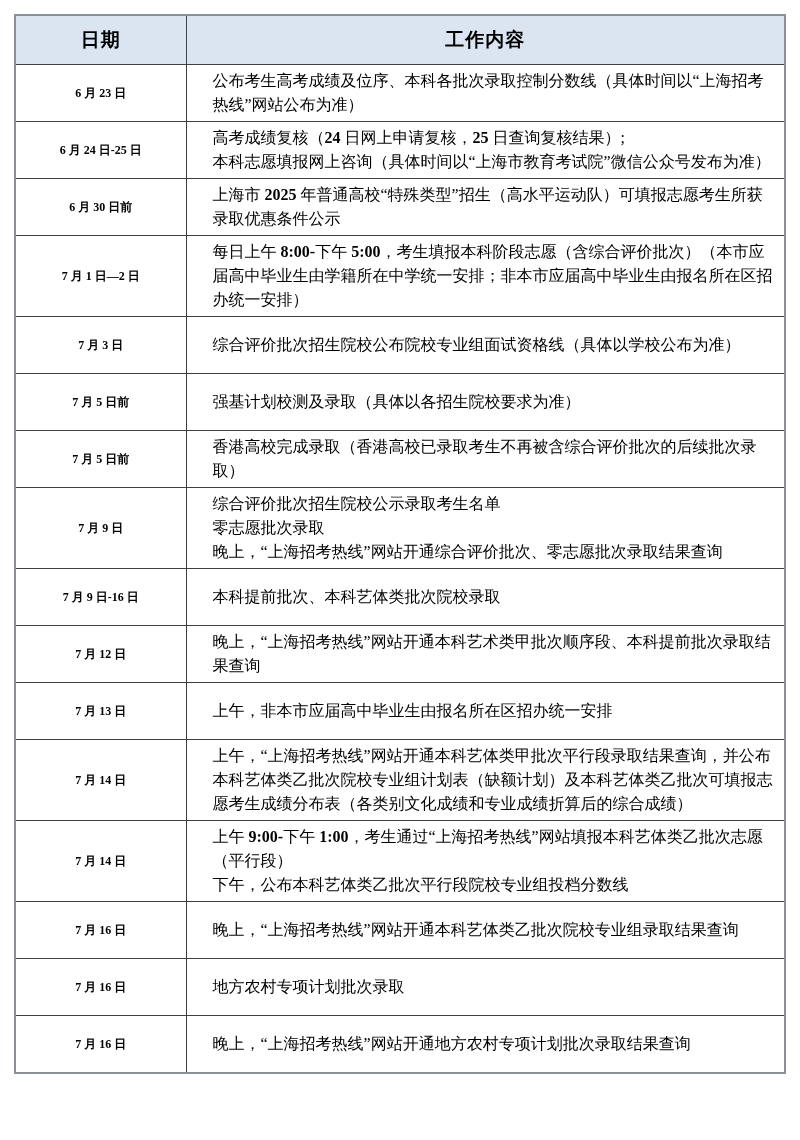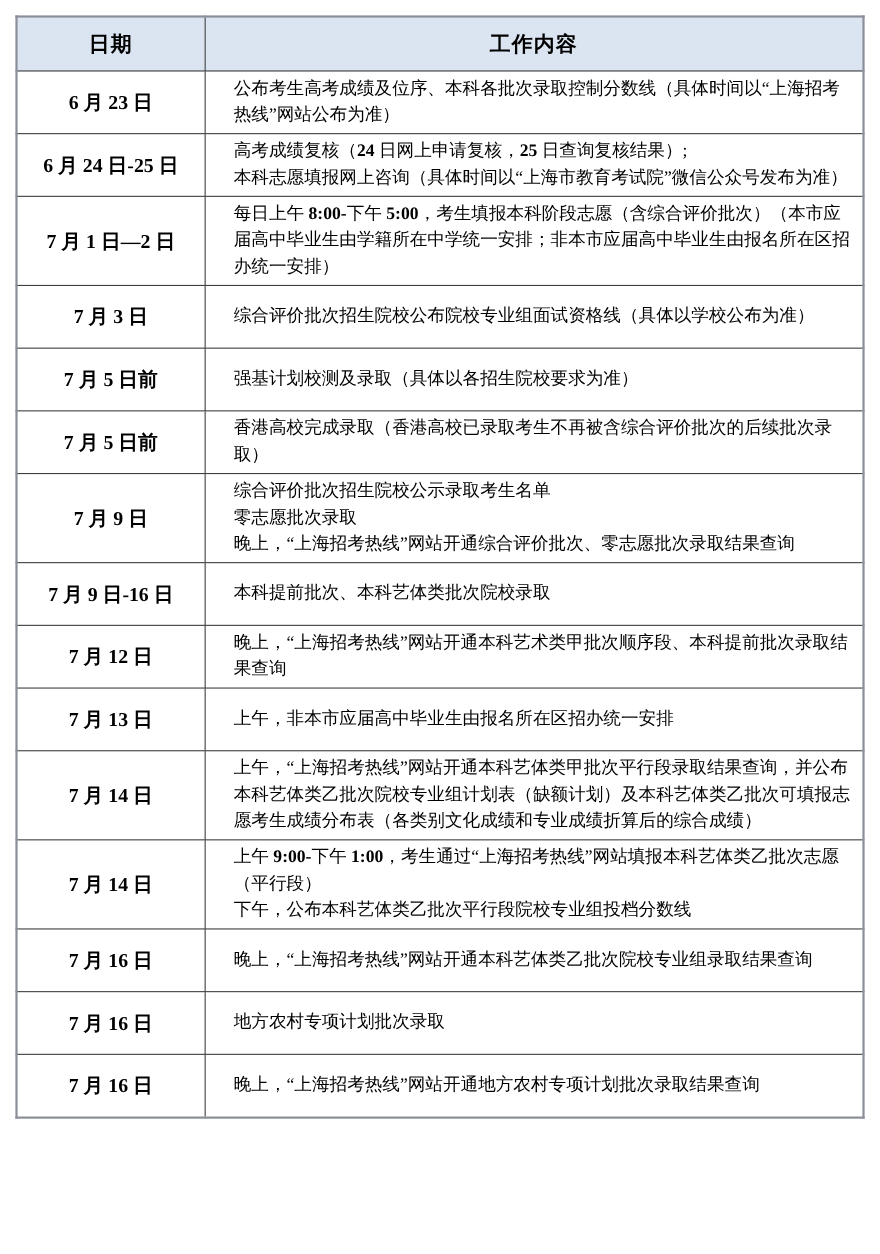--- a/index.html
+++ b/index.html
@@ -36,21 +36,21 @@
     font-weight: bold;
     font-size: 19px;
     text-align: center;
     padding: 11px 4px;
     letter-spacing: 1px;
   }
   col.date-col { width: 171px; }
   td.date-cell {
     text-align: center;
     font-weight: bold;
-    font-size: 18px;
+    font-size: 12px;
     padding: 16px 5px;
     line-height: 24px;
   }
   td.content-cell {
     font-size: 16px;
     line-height: 24px;
     padding: 4px 10px 4px 26px;
     white-space: pre-wrap;
     word-break: break-all;
     text-align: left;
@@ -78,20 +78,24 @@
     <td class="content-cell">公布考生高考成绩及位序、本科各批次录取控制分数线（具体时间以“上海招考热线”网站公布为准）</td>
   </tr>
 
   <tr>
     <td class="date-cell"><b>6</b> 月 <b>24</b> 日<b>-25</b> 日</td>
     <td class="content-cell">高考成绩复核（<b>24</b> 日网上申请复核，<b>25</b> 日查询复核结果）;
 本科志愿填报网上咨询（具体时间以“上海市教育考试院”微信公众号发布为准）</td>
   </tr>
 
 
+  <tr>
+    <td class="date-cell"><b>6</b> 月 <b>30</b> 日前</td>
+    <td class="content-cell">上海市 <b>2025</b> 年普通高校“特殊类型”招生（高水平运动队）可填报志愿考生所获录取优惠条件公示</td>
+  </tr>
 
   <tr>
     <td class="date-cell"><b>7</b> 月 <b>1</b> 日<b>—2</b> 日</td>
     <td class="content-cell">每日上午 <b>8:00-</b>下午 <b>5:00</b>，考生填报本科阶段志愿（含综合评价批次）（本市应届高中毕业生由学籍所在中学统一安排；非本市应届高中毕业生由报名所在区招办统一安排）</td>
   </tr>
 
   <tr>
     <td class="date-cell"><b>7</b> 月 <b>3</b> 日</td>
     <td class="content-cell">综合评价批次招生院校公布院校专业组面试资格线（具体以学校公布为准）</td>
   </tr>

